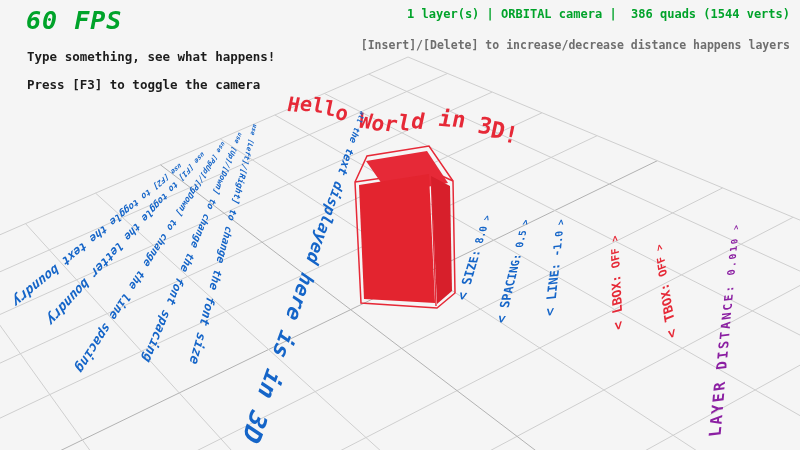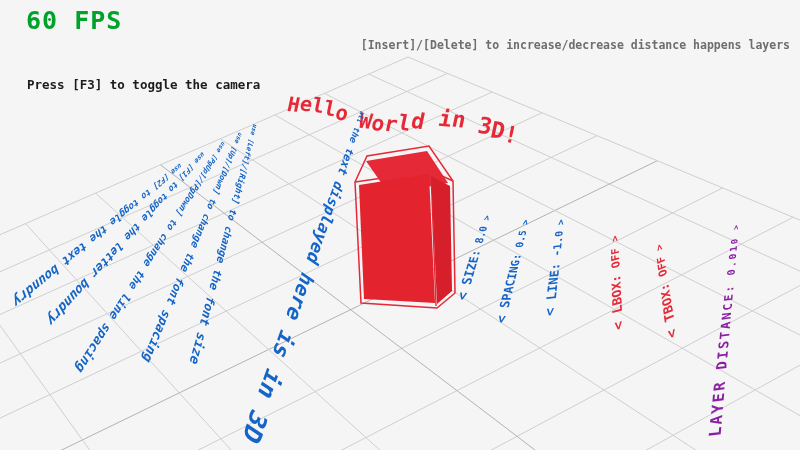--- a/index.html
+++ b/index.html
@@ -2,21 +2,21 @@
 <html><head>
 <meta charset="utf-8">
 <style>
   html,body{margin:0;padding:0;}
   body{width:800px;height:450px;overflow:hidden;background:#f5f5f5;
        font-family:"DejaVu Sans Mono","Liberation Mono",monospace;}
   .stage{position:absolute;left:0;top:0;width:800px;height:450px;overflow:hidden;}
   svg.scene{position:absolute;left:0;top:0;}
   
   .hud{position:absolute;white-space:pre;font-weight:bold;}
-  .fps{left:26px;top:6px;font-size:25px;letter-spacing:1px;}
+  .fps{left:26px;top:6px;font-size:25px;letter-spacing:1px;font-style:italic;}
   .hint1{left:27px;top:30px;font-size:12.5px;}
   .hint2{left:27px;top:49px;font-size:12.5px;}
   .hint3{left:27px;top:77px;font-size:12.5px;}
   .rright{right:10px;text-align:right;}
   .status{top:7px;font-size:12px;}
   .rh0{top:23px;font-size:11.5px;}
   .rh1{top:38px;font-size:11.5px;}
   .rh2{top:53px;font-size:11.5px;}
   .rh3{top:68px;font-size:11.5px;}
   
@@ -85,16 +85,18 @@
 
   <div class="w3d" style="left: 549px; top: 308px; transform: rotate(-84deg) skewX(12deg); color: rgb(21, 101, 200);"><span style="font-size: 13.5px;">&lt;</span><span style="font-size: 13.19px;"> </span><span style="font-size: 12.88px;">L</span><span style="font-size: 12.58px;">I</span><span style="font-size: 12.27px;">N</span><span style="font-size: 11.96px;">E</span><span style="font-size: 11.65px;">:</span><span style="font-size: 11.35px;"> </span><span style="font-size: 11.04px;">-</span><span style="font-size: 10.73px;">1</span><span style="font-size: 10.42px;">.</span><span style="font-size: 10.12px;">0</span><span style="font-size: 9.81px;"> </span><span style="font-size: 9.5px;">&gt;</span></div>
 
   <div class="w3d" style="left: 618px; top: 322px; transform: rotate(-93deg) skewX(12deg); color: rgb(230, 41, 55);"><span style="font-size: 14px;">&lt;</span><span style="font-size: 13.67px;"> </span><span style="font-size: 13.33px;">L</span><span style="font-size: 13px;">B</span><span style="font-size: 12.67px;">O</span><span style="font-size: 12.33px;">X</span><span style="font-size: 12px;">:</span><span style="font-size: 11.67px;"> </span><span style="font-size: 11.33px;">O</span><span style="font-size: 11px;">F</span><span style="font-size: 10.67px;">F</span><span style="font-size: 10.33px;"> </span><span style="font-size: 10px;">&gt;</span></div>
 
   <div class="w3d" style="left: 672px; top: 330px; transform: rotate(-99deg) skewX(12deg); color: rgb(230, 41, 55);"><span style="font-size: 14px;">&lt;</span><span style="font-size: 13.67px;"> </span><span style="font-size: 13.33px;">T</span><span style="font-size: 13px;">B</span><span style="font-size: 12.67px;">O</span><span style="font-size: 12.33px;">X</span><span style="font-size: 12px;">:</span><span style="font-size: 11.67px;"> </span><span style="font-size: 11.33px;">O</span><span style="font-size: 11px;">F</span><span style="font-size: 10.67px;">F</span><span style="font-size: 10.33px;"> </span><span style="font-size: 10px;">&gt;</span></div>
 
   <div class="w3d" style="left: 713px; top: 452px; transform: rotate(-85deg) skewX(12deg); letter-spacing: 2px; color: rgb(139, 31, 162);"><span style="font-size: 17px;">&lt;</span><span style="font-size: 16.63px;"> </span><span style="font-size: 16.25px;">L</span><span style="font-size: 15.88px;">A</span><span style="font-size: 15.5px;">Y</span><span style="font-size: 15.13px;">E</span><span style="font-size: 14.75px;">R</span><span style="font-size: 14.38px;"> </span><span style="font-size: 14px;">D</span><span style="font-size: 13.63px;">I</span><span style="font-size: 13.25px;">S</span><span style="font-size: 12.88px;">T</span><span style="font-size: 12.5px;">A</span><span style="font-size: 12.13px;">N</span><span style="font-size: 11.75px;">C</span><span style="font-size: 11.38px;">E</span><span style="font-size: 11px;">:</span><span style="font-size: 10.63px;"> </span><span style="font-size: 10.25px;">0</span><span style="font-size: 9.88px;">.</span><span style="font-size: 9.5px;">0</span><span style="font-size: 9.13px;">1</span><span style="font-size: 8.75px;">0</span><span style="font-size: 8.38px;"> </span><span style="font-size: 8px;">&gt;</span></div>
 
   <div class="hud fps" style="color: rgb(0, 163, 42);">60 FPS</div>
+  <div class="hud hint2" style="color: rgb(28, 28, 28);">Type something, see what happens!</div>
   <div class="hud hint3" style="color: rgb(28, 28, 28);">Press [F3] to toggle the camera</div>
 
+  <div class="hud rright status" style="color: rgb(0, 163, 42);">1 layer(s) | ORBITAL camera |  386 quads (1544 verts)</div>
   <div class="hud rright rh1" style="color: rgb(110, 110, 110);">[Insert]/[Delete] to increase/decrease distance happens layers</div>
 </div>
 
 </body></html>

